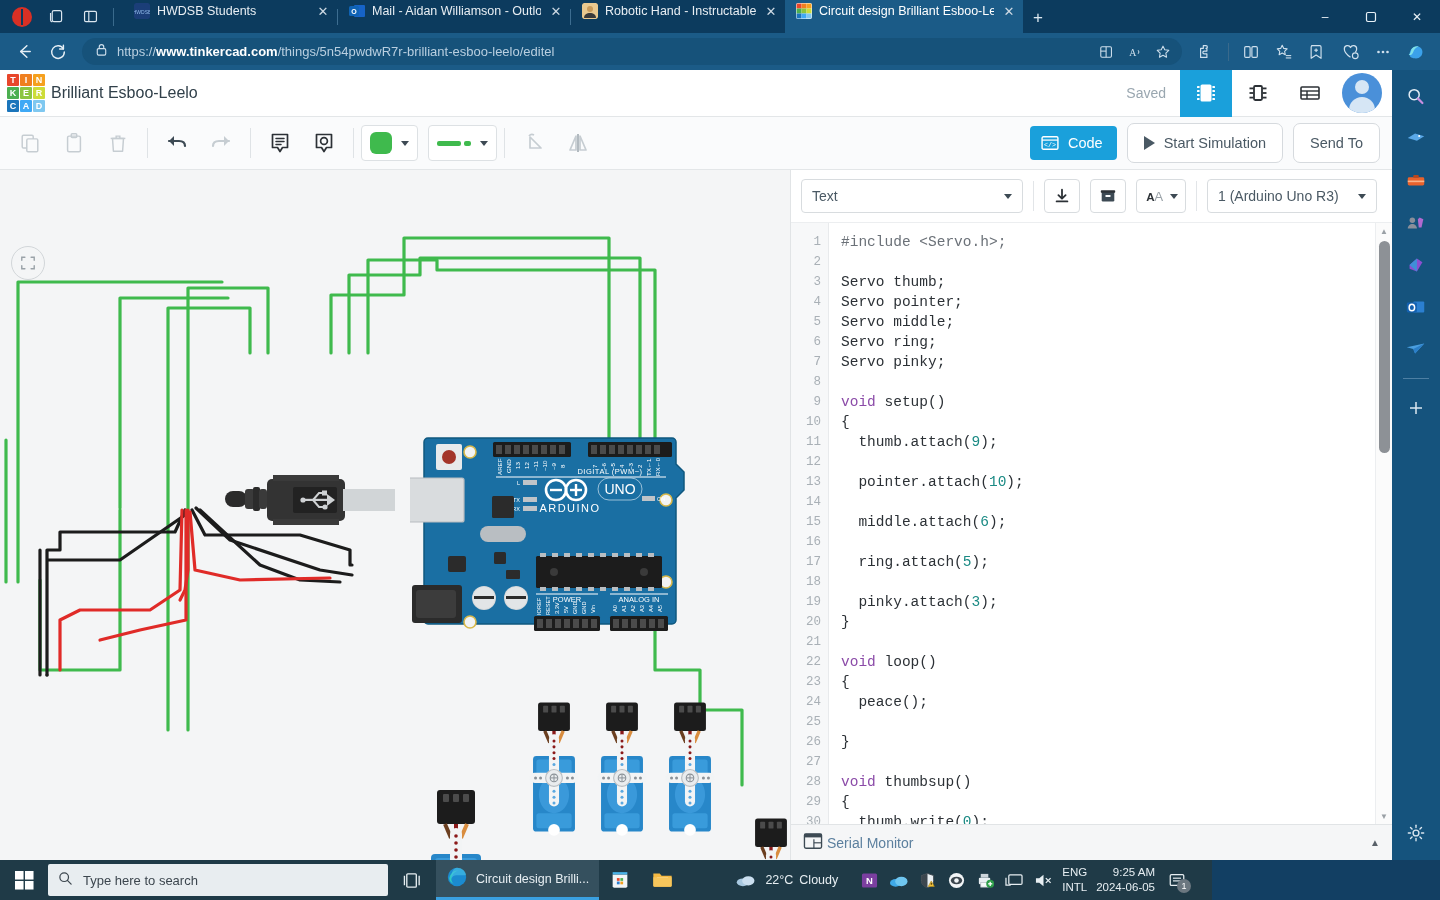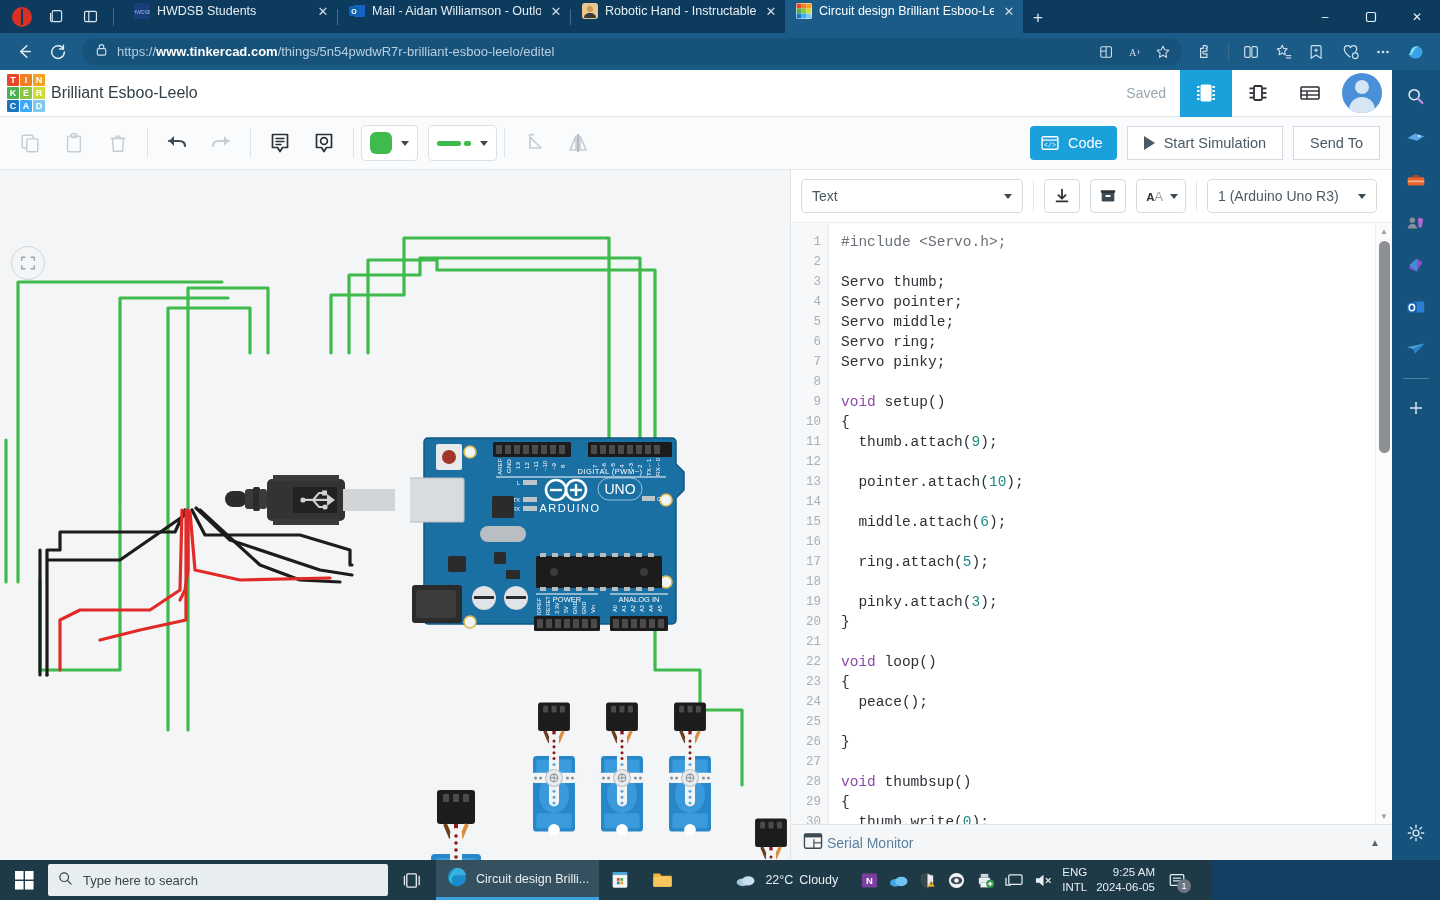--- a/index.html
+++ b/index.html
@@ -108,21 +108,21 @@
            border-top: 5.5px solid #3d4a54; }
   .wirestyle { display: flex; align-items: center; gap: 3px; }
   .wirestyle i { display: block; height: 5px; border-radius: 2px; background: #3fba4d; }
 
   .tb-right { margin-left: auto; display: flex; align-items: center; gap: 10px; padding-right: 4px; }
   .btn-code {
     background: #1aa0db; color: #fff; height: 34px; border-radius: 4px;
     display: flex; align-items: center; gap: 8px; padding: 0 14px 0 10px; font-size: 14.5px; cursor: pointer;
   }
   .btn-sim, .btn-send {
-    border: 1px solid #d6dade; background: #fff; color: #4a5964; height: 34px; border-radius: 0;
+    border: 1px solid #d6dade; background: #fff; color: #4a5964; height: 40px; border-radius: 7px;
     display: flex; align-items: center; gap: 9px; padding: 0 16px; font-size: 14.5px; cursor: pointer;
   }
   .play { width: 0; height: 0; border-top: 7px solid transparent; border-bottom: 7px solid transparent;
           border-left: 11px solid #4a5964; }
 
   
   .canvas { position: absolute; left: 0; top: 100px; width: 790px; height: 690px; background: #f4f5f6; overflow: hidden; }
   .fitbtn { position: absolute; left: 11px; top: 76px; width: 34px; height: 34px; border-radius: 50%;
             border: 1px solid #d2d6d9; background: #f4f5f6; display: flex; align-items: center; justify-content: center; cursor: pointer; }
 

